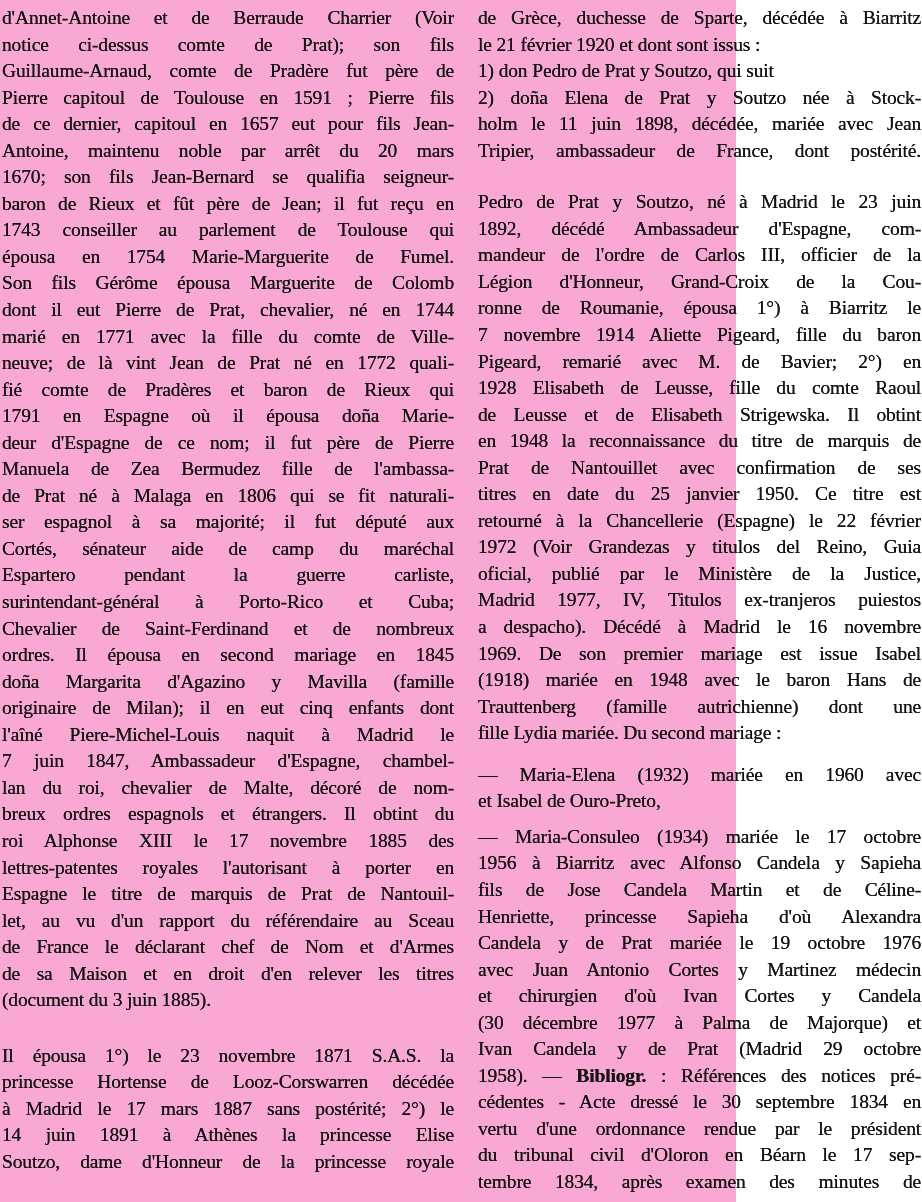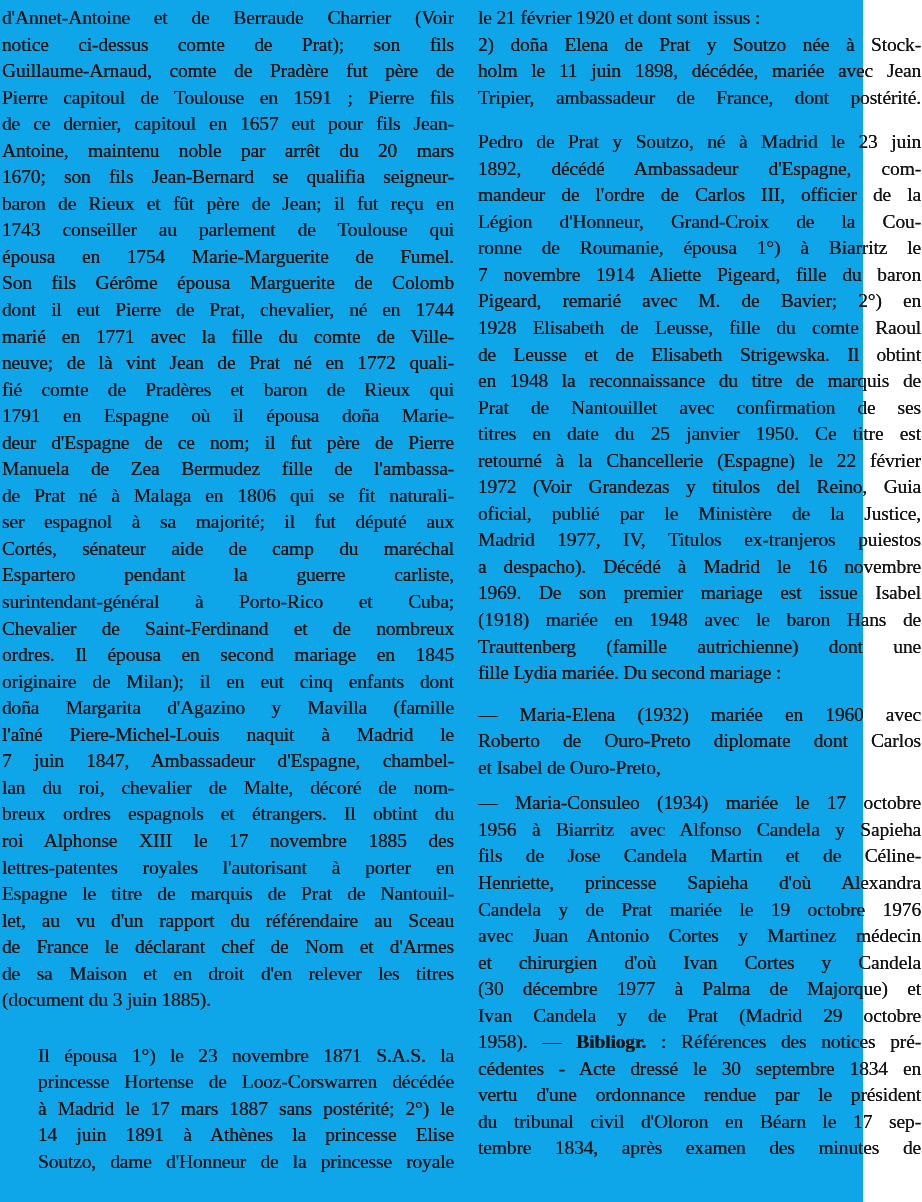--- a/index.html
+++ b/index.html
@@ -9,36 +9,36 @@
   }
   body {
     width: 922px;
     height: 1202px;
     overflow: hidden;
     font-family: "Liberation Serif", "DejaVu Serif", serif;
     color: #141414;
   }
   .page {
     position: relative;
-    width: 863px;
+    width: 736px;
     height: 1202px;
-    background: #0ea5e9;
+    background: #f9a8d4;
   }
   .col {
     position: absolute;
     top: 0;
     padding-top: 5px;
   }
   .col-left  { left: 2px;   width: 452px; }
   .col-right { left: 478px; width: 443px; }
   .para { margin: 0; }
 
   
-  .col-left  .para:nth-child(2) { margin-top: 29px; margin-left: 36px; }
-  .col-right .para:nth-child(2) { margin-top: 18px;  }
+  .col-left  .para:nth-child(2) { margin-top: 29px; }
+  .col-right .para:nth-child(2) { margin-top: 25px;  }
   .col-right .para:nth-child(3) { margin-top: 15px; }
   .col-right .para:nth-child(4) { margin-top: 9px;  }
 
   .line {
     font-size: 19.5px;
     line-height: 26.55px;
     height: 26.55px;
     overflow: hidden;
     letter-spacing: -0.15px;
     text-align: justify;
@@ -77,22 +77,22 @@
         <div class="line">1791 en Espagne où il épousa doña Marie-</div>
         <div class="line">deur d'Espagne de ce nom; il fut père de Pierre</div>
         <div class="line">Manuela de Zea Bermudez fille de l'ambassa-</div>
         <div class="line">de Prat né à Malaga en 1806 qui se fit naturali-</div>
         <div class="line">ser espagnol à sa majorité; il fut député aux</div>
         <div class="line">Cortés, sénateur aide de camp du maréchal</div>
         <div class="line">Espartero pendant la guerre carliste,</div>
         <div class="line">surintendant-général à Porto-Rico et Cuba;</div>
         <div class="line">Chevalier de Saint-Ferdinand et de nombreux</div>
         <div class="line">ordres. Il épousa en second mariage en 1845</div>
+        <div class="line">doña Margarita d'Agazino y Mavilla (famille</div>
         <div class="line">originaire de Milan); il en eut cinq enfants dont</div>
-        <div class="line">doña Margarita d'Agazino y Mavilla (famille</div>
         <div class="line">l'aîné Piere-Michel-Louis naquit à Madrid le</div>
         <div class="line">7 juin 1847, Ambassadeur d'Espagne, chambel-</div>
         <div class="line">lan du roi, chevalier de Malte, décoré de nom-</div>
         <div class="line">breux ordres espagnols et étrangers. Il obtint du</div>
         <div class="line">roi Alphonse XIII le 17 novembre 1885 des</div>
         <div class="line">lettres-patentes royales l'autorisant à porter en</div>
         <div class="line">Espagne le titre de marquis de Prat de Nantouil-</div>
         <div class="line">let, au vu d'un rapport du référendaire au Sceau</div>
         <div class="line">de France le déclarant chef de Nom et d'Armes</div>
         <div class="line">de sa Maison et en droit d'en relever les titres</div>
@@ -101,21 +101,23 @@
       <div class="para">
         <div class="line">Il épousa 1°) le 23 novembre 1871 S.A.S. la</div>
         <div class="line">princesse Hortense de Looz-Corswarren décédée</div>
         <div class="line">à Madrid le 17 mars 1887 sans postérité; 2°) le</div>
         <div class="line">14 juin 1891 à Athènes la princesse Elise</div>
         <div class="line">Soutzo, dame d'Honneur de la princesse royale</div>
       </div>
     </div>
   <div class="col col-right">
       <div class="para">
+        <div class="line">de Grèce, duchesse de Sparte, décédée à Biarritz</div>
         <div class="line loose">le 21 février 1920 et dont sont issus :</div>
+        <div class="line loose">1) don Pedro de Prat y Soutzo, qui suit</div>
         <div class="line">2) doña Elena de Prat y Soutzo née à Stock-</div>
         <div class="line">holm le 11 juin 1898, décédée, mariée avec Jean</div>
         <div class="line">Tripier, ambassadeur de France, dont postérité.</div>
       </div>
       <div class="para">
         <div class="line">Pedro de Prat y Soutzo, né à Madrid le 23 juin</div>
         <div class="line">1892, décédé Ambassadeur d'Espagne, com-</div>
         <div class="line">mandeur de l'ordre de Carlos III, officier de la</div>
         <div class="line">Légion d'Honneur, Grand-Croix de la Cou-</div>
         <div class="line">ronne de Roumanie, épousa 1°) à Biarritz le</div>
@@ -131,21 +133,20 @@
         <div class="line">oficial, publié par le Ministère de la Justice,</div>
         <div class="line">Madrid 1977, IV, Titulos ex-tranjeros puiestos</div>
         <div class="line">a despacho). Décédé à Madrid le 16 novembre</div>
         <div class="line">1969. De son premier mariage est issue Isabel</div>
         <div class="line">(1918) mariée en 1948 avec le baron Hans de</div>
         <div class="line">Trauttenberg (famille autrichienne) dont une</div>
         <div class="line loose">fille Lydia mariée. Du second mariage :</div>
       </div>
       <div class="para">
         <div class="line">— Maria-Elena (1932) mariée en 1960 avec</div>
-        <div class="line">Roberto de Ouro-Preto diplomate dont Carlos</div>
         <div class="line loose">et Isabel de Ouro-Preto,</div>
       </div>
       <div class="para">
         <div class="line">— Maria-Consuleo (1934) mariée le 17 octobre</div>
         <div class="line">1956 à Biarritz avec Alfonso Candela y Sapieha</div>
         <div class="line">fils de Jose Candela Martin et de Céline-</div>
         <div class="line">Henriette, princesse Sapieha d'où Alexandra</div>
         <div class="line">Candela y de Prat mariée le 19 octobre 1976</div>
         <div class="line">avec Juan Antonio Cortes y Martinez médecin</div>
         <div class="line">et chirurgien d'où Ivan Cortes y Candela</div>

